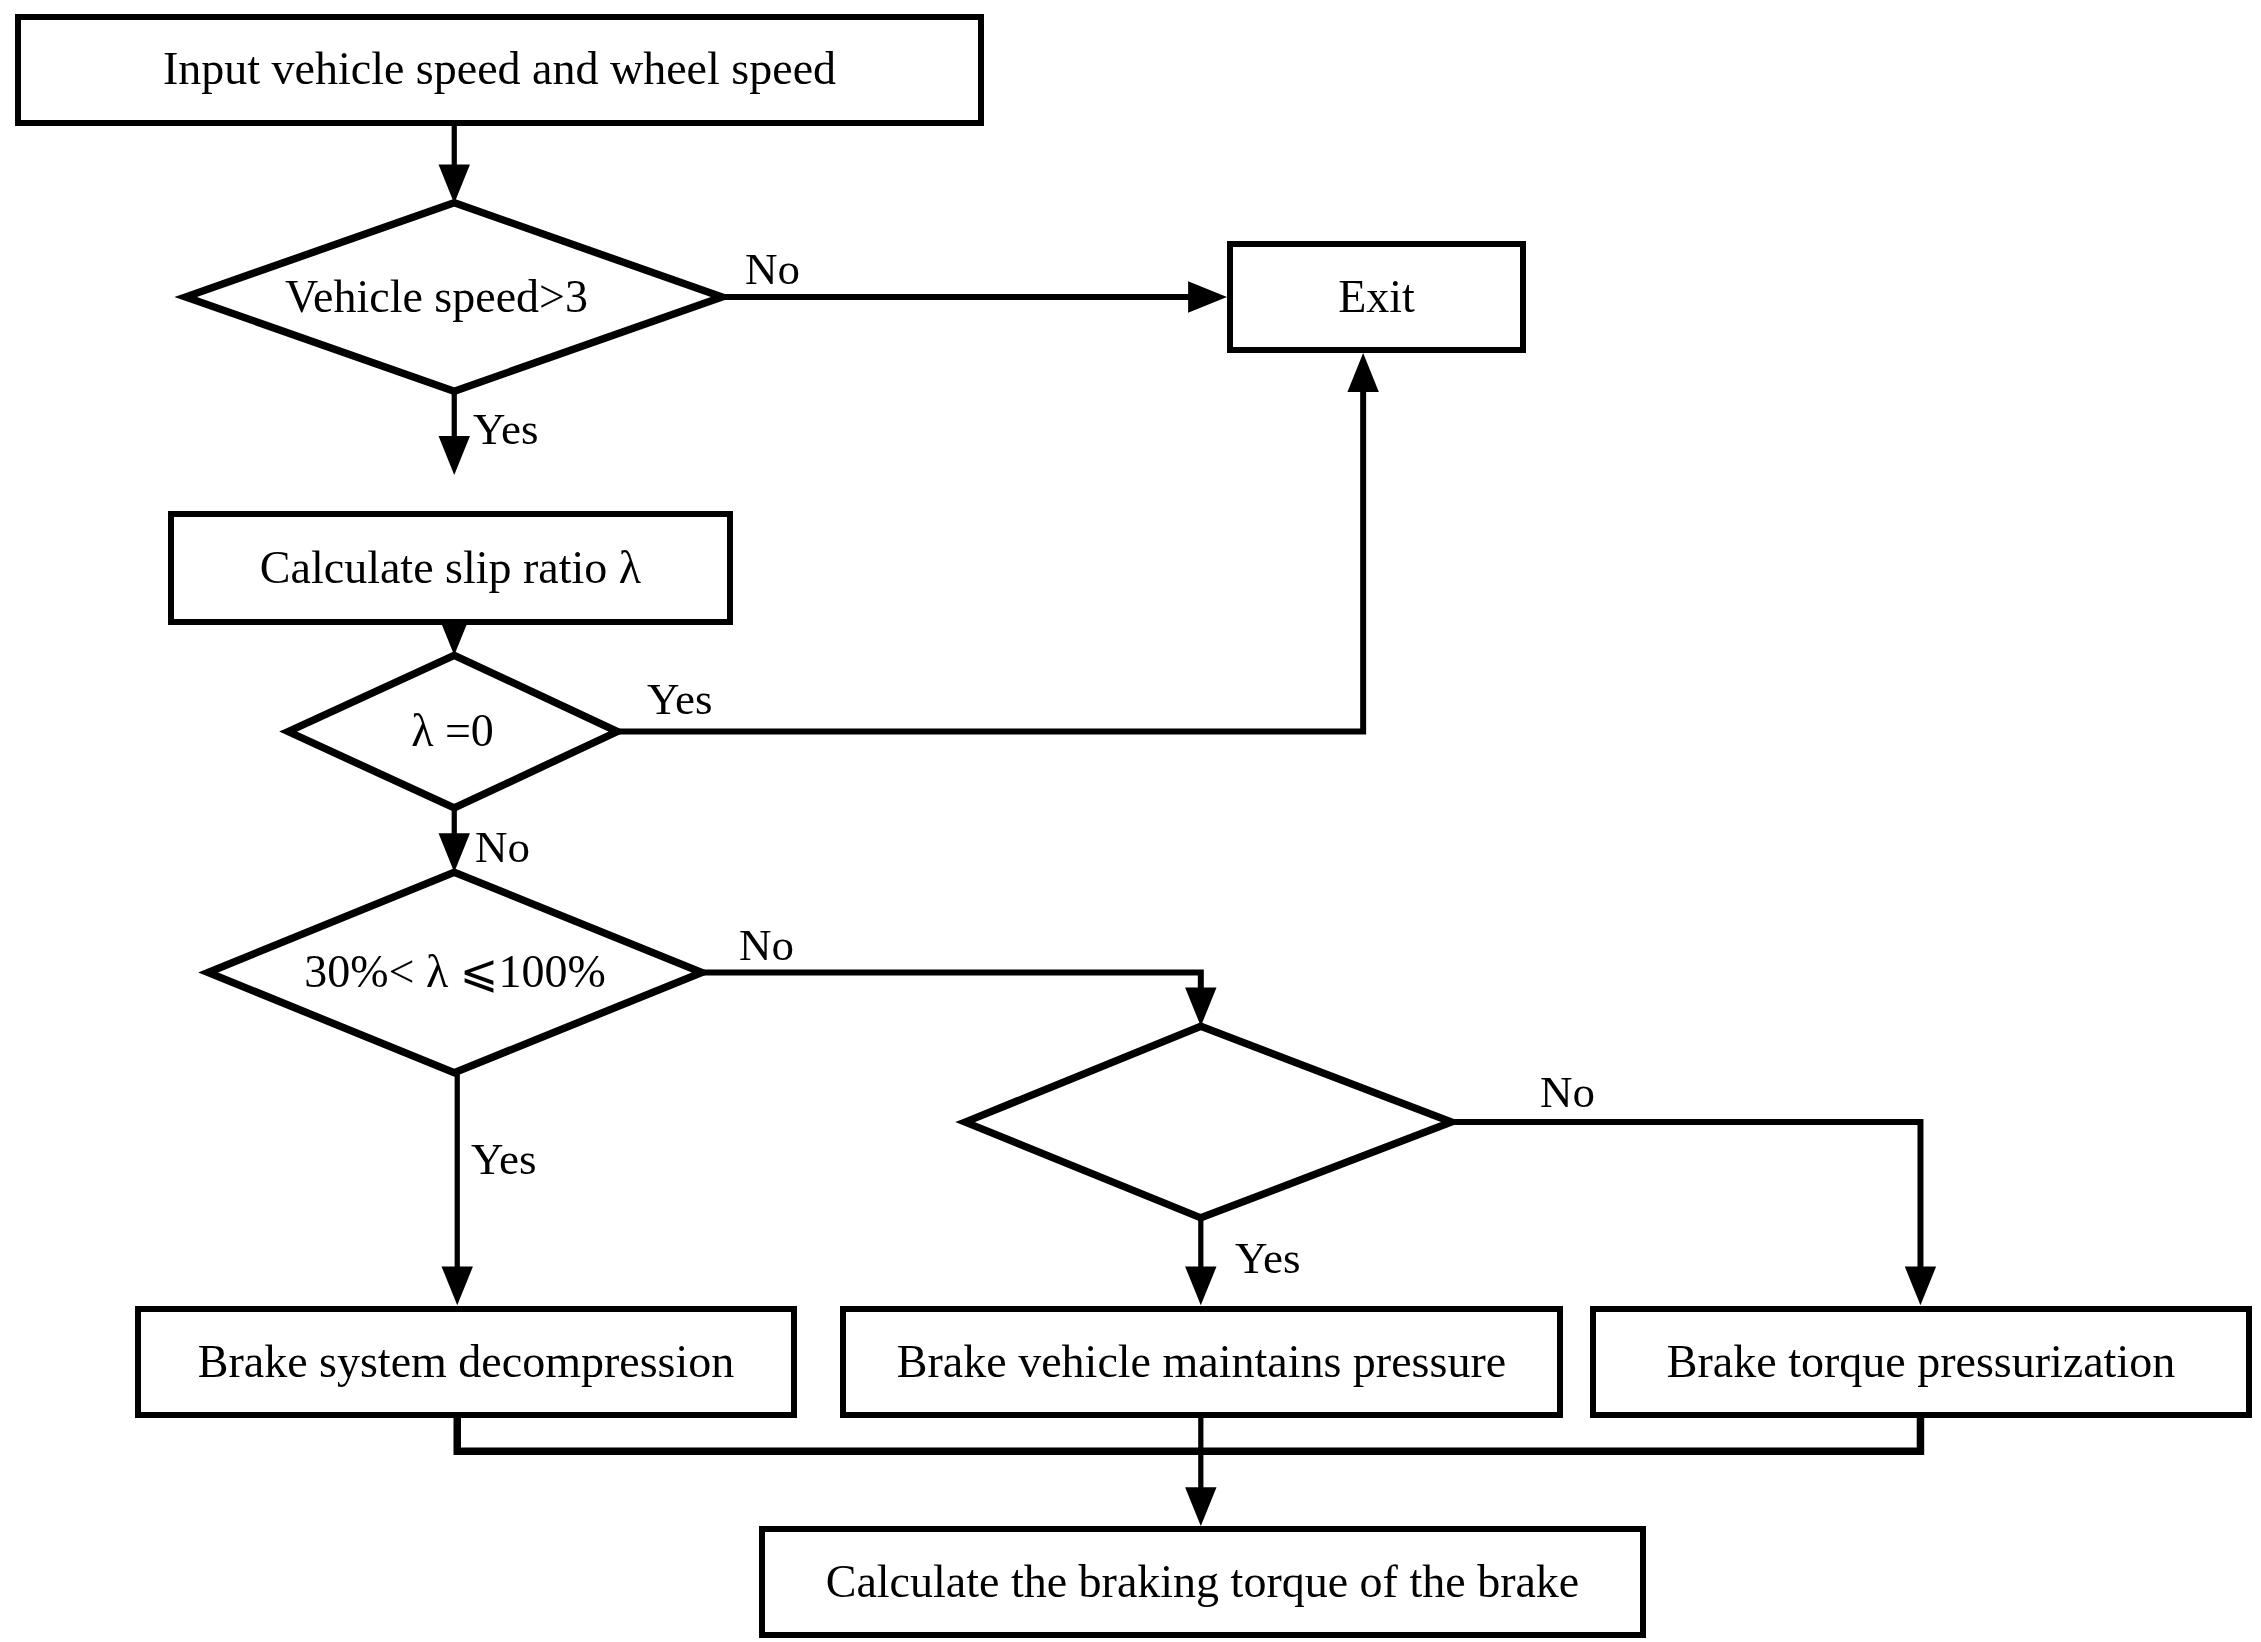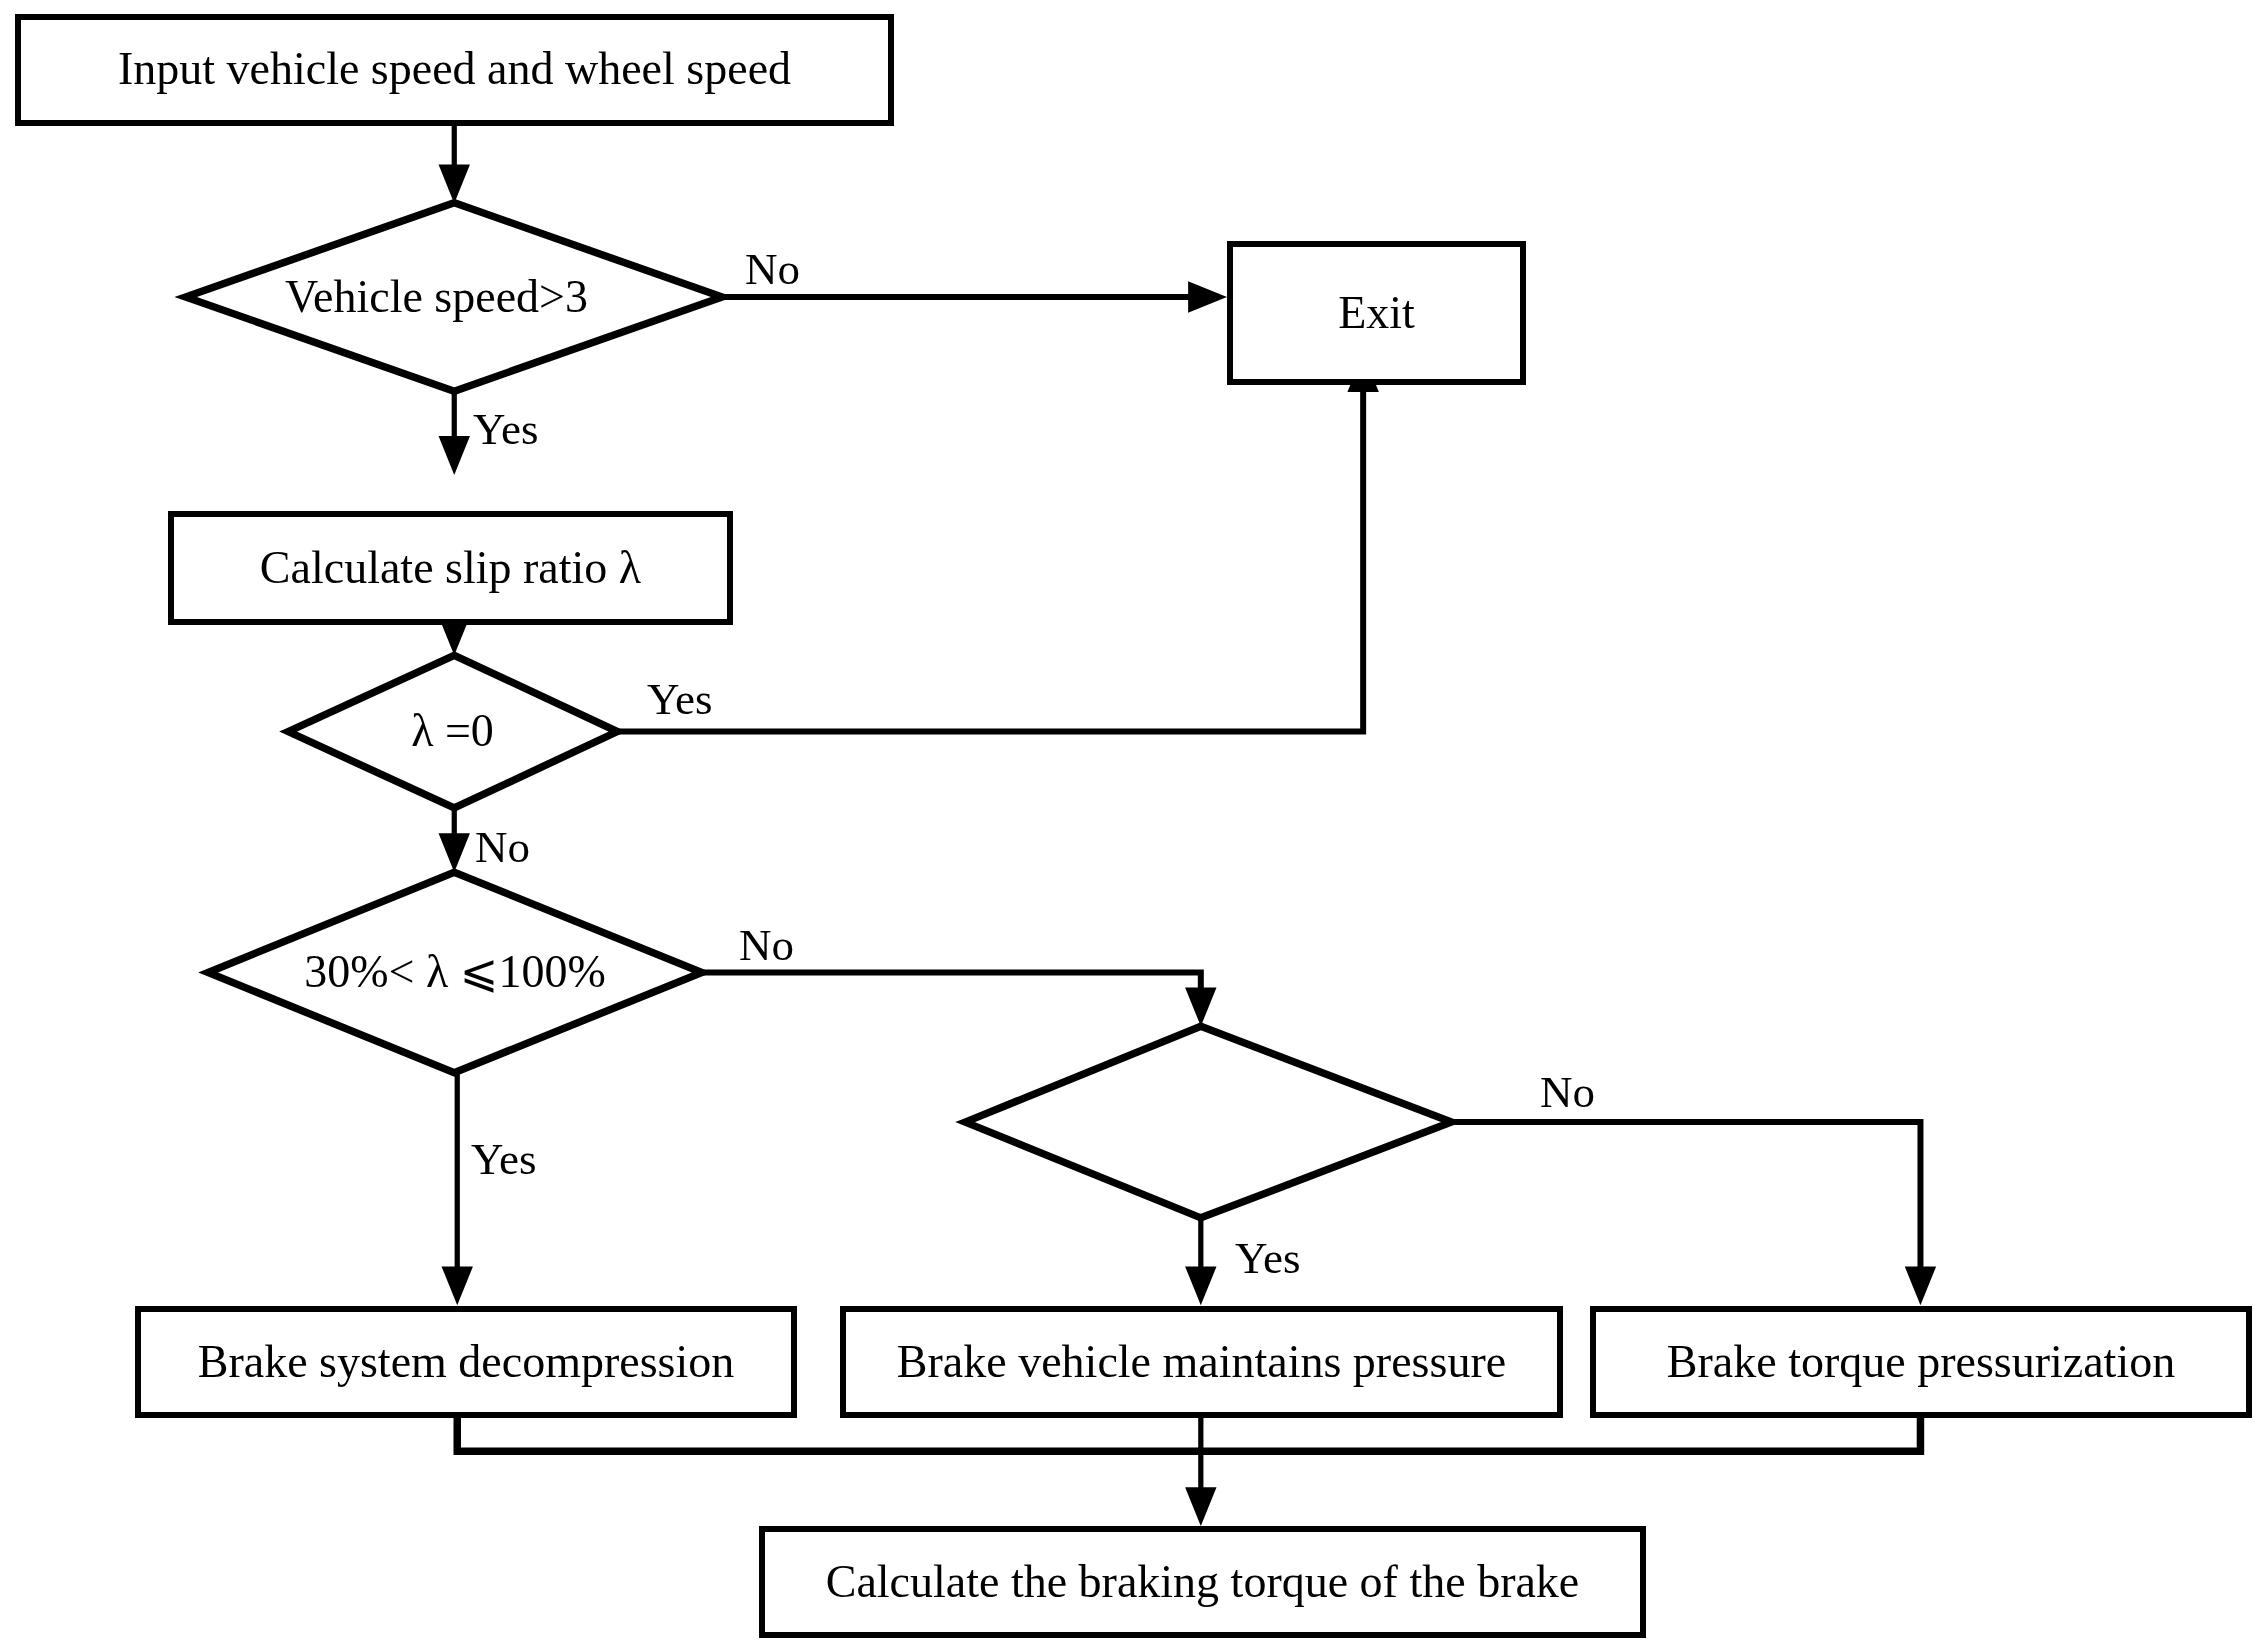--- a/index.html
+++ b/index.html
@@ -91,25 +91,25 @@
 
     <line x1="1605" y1="1893" x2="1605" y2="2008" stroke="#000" stroke-width="7"></line>
     <polygon points="1605,2040 1584,1988 1626,1988" fill="#000"></polygon>
 
     <polygon points="248,397 607,271 965,397 607,523" fill="#fff" stroke="#000" stroke-width="10"></polygon>
     <polygon points="385,978 607,876 825,978 607,1080" fill="#fff" stroke="#000" stroke-width="10"></polygon>
     <polygon points="278,1300 607,1166 938,1300 607,1434" fill="#fff" stroke="#000" stroke-width="10"></polygon>
     <polygon points="1290,1500 1605,1372 1940,1500 1605,1628" fill="#fff" stroke="#000" stroke-width="10"></polygon>
   </svg>
 
-  <div class="node rect-node" style="left:15px; top:13.5px; width:879px; height:112px;">
+  <div class="node rect-node" style="left:15px; top:13.5px; width:969px; height:112px;">
     <span>Input vehicle speed and wheel speed</span>
   </div>
 
-  <div class="node rect-node" style="left:1227px; top:241px; width:299px; height:144px;">
+  <div class="node rect-node" style="left:1227px; top:241px; width:299px; height:112px;">
     <span>Exit</span>
   </div>
 
   <div class="node rect-node" style="left:168px; top:475px; width:565px; height:114px;margin-top:36px;">
     <span>Calculate slip ratio  λ</span>
   </div>
 
   <div class="node rect-node" style="left:135px; top:1306px; width:662px; height:112px;">
     <span>Brake system decompression</span>
   </div>

